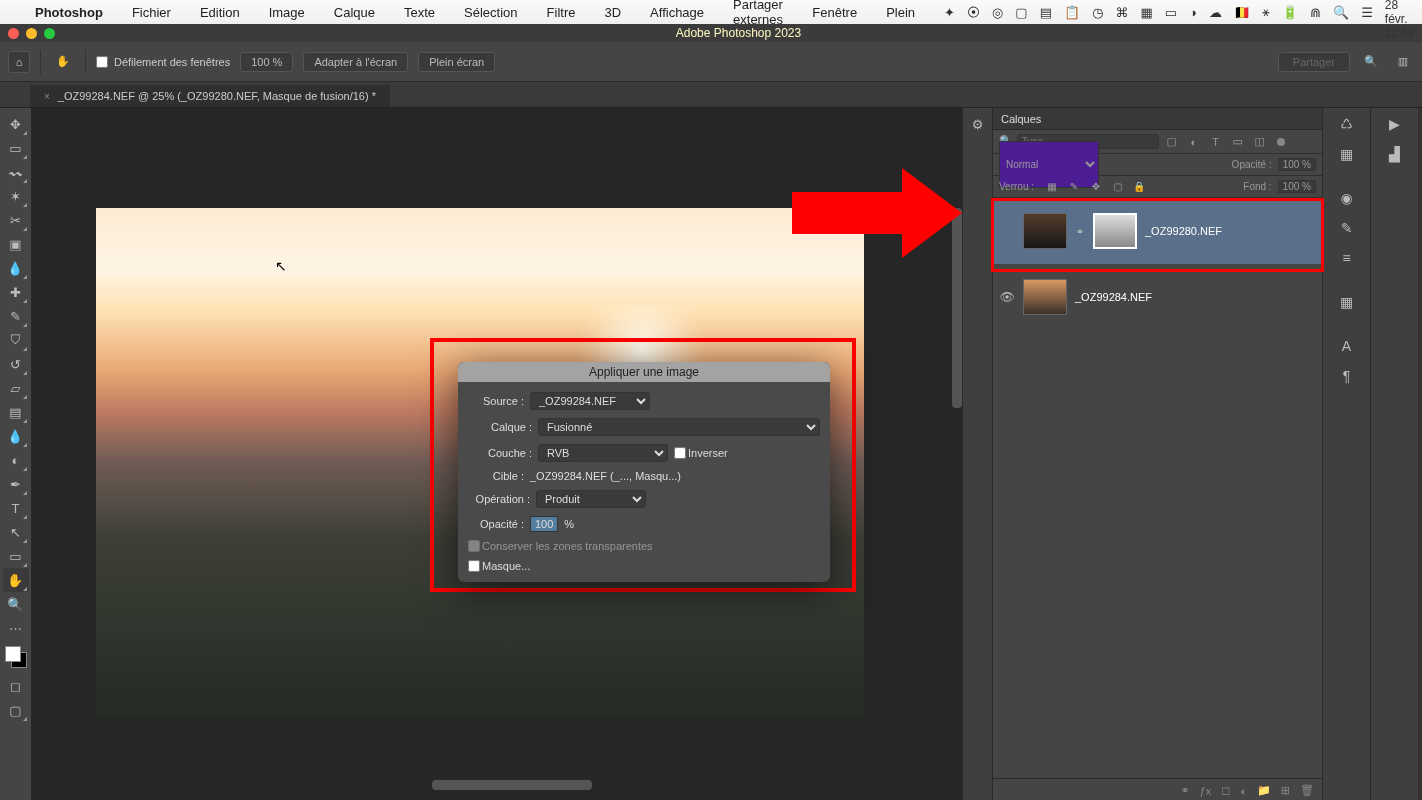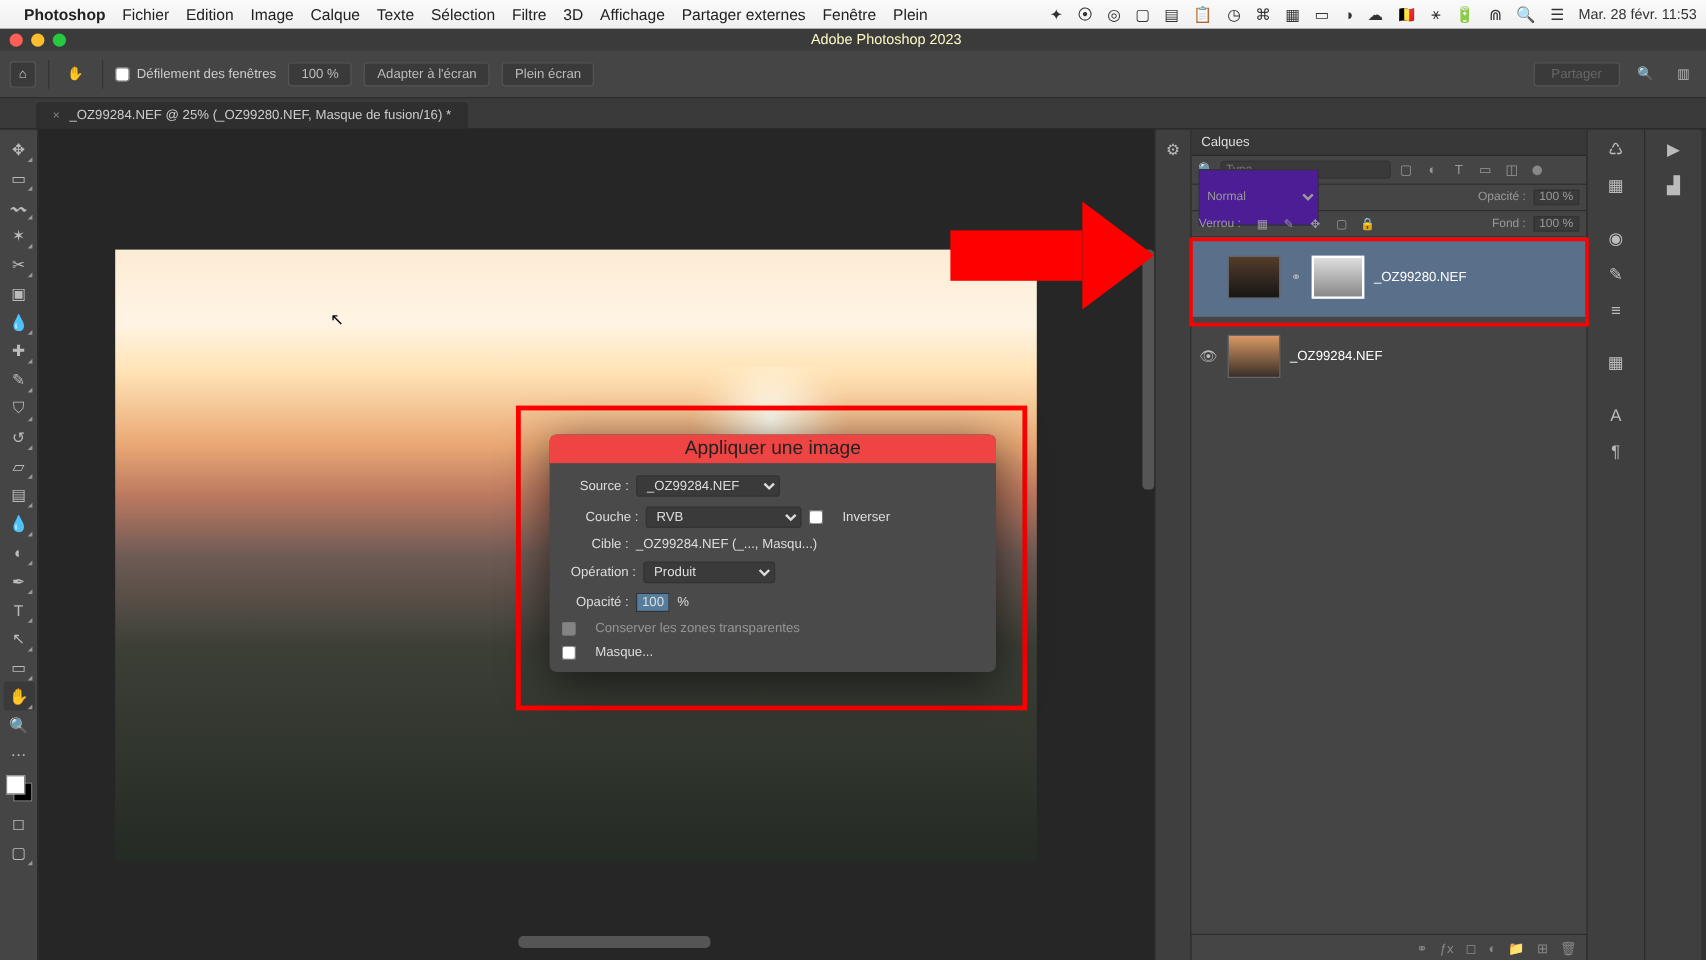--- a/index.html
+++ b/index.html
@@ -1,20 +1,20 @@
 <!DOCTYPE html>
 <html><head>
 <meta charset="utf-8">
 <style>
 * { margin: 0; padding: 0; box-sizing: border-box; font-family: -apple-system, "Helvetica Neue", Arial, sans-serif; }
 html, body { width: 1422px; height: 800px; overflow: hidden; background: #323232; color: #ccc; }
 body { font-size: 11px; }
 
 
-.mac-menubar { height: 22px; background: linear-gradient(#fafafa,#f0f0f0); color: #222; display: flex; align-items: center; padding: 12px 8px; font-size: 13px; }
+.mac-menubar { height: 22px; background: linear-gradient(#fafafa,#f0f0f0); color: #222; display: flex; align-items: center; padding: 12px 8px; font-size: 13px; gap: 15px; }
 .mac-menubar .apple { font-size: 14px; margin-right: 12px; }
 .mac-menubar .app-name { font-weight: 700; margin-right: 14px; }
 .mac-menubar .menu-item { margin-right: 14px; cursor: default; }
 .mac-menubar .right { margin-left: auto; display: flex; align-items: center; gap: 12px; color: #333; }
 .mac-menubar .right span { font-size: 12px; }
 .mac-menubar .right .icon { font-size: 13px; }
 
 
 .window-titlebar { height: 18px; background: #3b3b3b; display: flex; align-items: center; padding-left: 8px; }
 .traffic { display: inline-flex; gap: 7px; align-items: center; }
@@ -62,29 +62,29 @@
 .doc-scroll-v { position:absolute; right:0; top:100px; width:10px; height:200px; background:#555; border-radius:4px; }
 
 
 .big-arrow { position: absolute; top: 60px; left: 760px; width: 180px; height: 90px; }
 .big-arrow .shaft { position: absolute; left: 0; top: 24px; width: 110px; height: 42px; background: #ff0000; }
 .big-arrow .head { position: absolute; left: 110px; top: 0; width: 0; height: 0; border-left: 60px solid #ff0000; border-top: 45px solid transparent; border-bottom: 45px solid transparent; }
 
 
 .dialog-highlight { position: absolute; left: 398px; top: 230px; width: 426px; height: 254px; border: 4px solid #ff0000; }
 .dialog { position: absolute; left: 426px; top: 254px; width: 372px; border-radius: 6px; background: #4a4a4a; box-shadow: 0 8px 40px rgba(0,0,0,0.6); overflow: hidden; font-size: 11px; color: #ddd; }
-.dialog .dlg-title { background: #ef4444; color: #222; text-align: center; padding: 3px 0; font-size: 16px; }
+.dialog .dlg-title { background: #a3a3a3; color: #222; text-align: center; padding: 3px 0; font-size: 12px; }
 .dialog .dlg-body { display: flex; padding: 10px; gap: 10px; }
 .dialog .fields { flex: 1; display: flex; flex-direction: column; gap: 8px; }
 .dialog .row { display: flex; align-items: center; gap: 6px; }
 .dialog .lbl { text-align: right; }
 .dialog select, .dialog input[type=text] { background: #3a3a3a; border: 1px solid #333; color: #ddd; font-size: 11px; padding: 1px 4px; border-radius: 3px; }
 .dialog .buttons { display: flex; flex-direction: column; gap: 8px; width: 72px; }
 .dialog .buttons button { background: #4a4a4a; border: 1px solid #888; border-radius: 12px; padding: 4px 0; color: #ddd; font-size: 11px; }
-.dialog .chk { display: flex; align-items: flex-end; gap: 16px; }
+.dialog .chk { display: flex; align-items: flex-end; gap: 2px; }
 .dialog input[type=checkbox] { width: 12px; height: 12px; }
 .dialog .sel-opacity { background:#557d9e; border:1px solid #333; padding:1px 4px; }
 
 
 .right-side { width: 460px; display: flex; }
 .panel-main { width: 364px; background: #454545; border-left: 1px solid #2a2a2a; display: flex; flex-direction: column; }
 .panel-strip { width: 48px; background: #3f3f3f; border-left: 1px solid #2a2a2a; display: flex; flex-direction: column; align-items: center; padding-top: 4px; gap: 6px; }
 .panel-strip2 { width: 48px; background: #3f3f3f; border-left: 1px solid #2a2a2a; display: flex; flex-direction: column; align-items: center; padding-top: 4px; gap: 6px; }
 .panel-strip .strip-icon, .panel-strip2 .strip-icon { width: 30px; height: 24px; display: flex; align-items: center; justify-content: center; color: #bbb; font-size: 14px; }
 .panel-strip .sep, .panel-strip2 .sep { height: 8px; }
@@ -246,20 +246,24 @@
 
     <div class="dialog">
       <div class="dlg-title">Appliquer une image</div>
       <div class="dlg-body">
         <div class="fields">
           <div class="row">
             <span class="lbl" style="width:56px">Source :</span>
             <select style="width:120px"><option>_OZ99284.NEF</option></select>
           </div>
           <div class="row">
+            <span class="lbl" style="width:64px">Calque :</span>
+            <select style="flex:1"><option>Fusionné</option></select>
+          </div>
+          <div class="row">
             <span class="lbl" style="width:64px">Couche :</span>
             <select style="width:130px"><option>RVB</option></select>
             <label class="chk">
               <input type="checkbox" style="">
               <span>Inverser</span>
             </label>
           </div>
           <div class="row">
             <span class="lbl" style="width:56px">Cible :</span>
             <span>_OZ99284.NEF (_..., Masqu...)</span>

